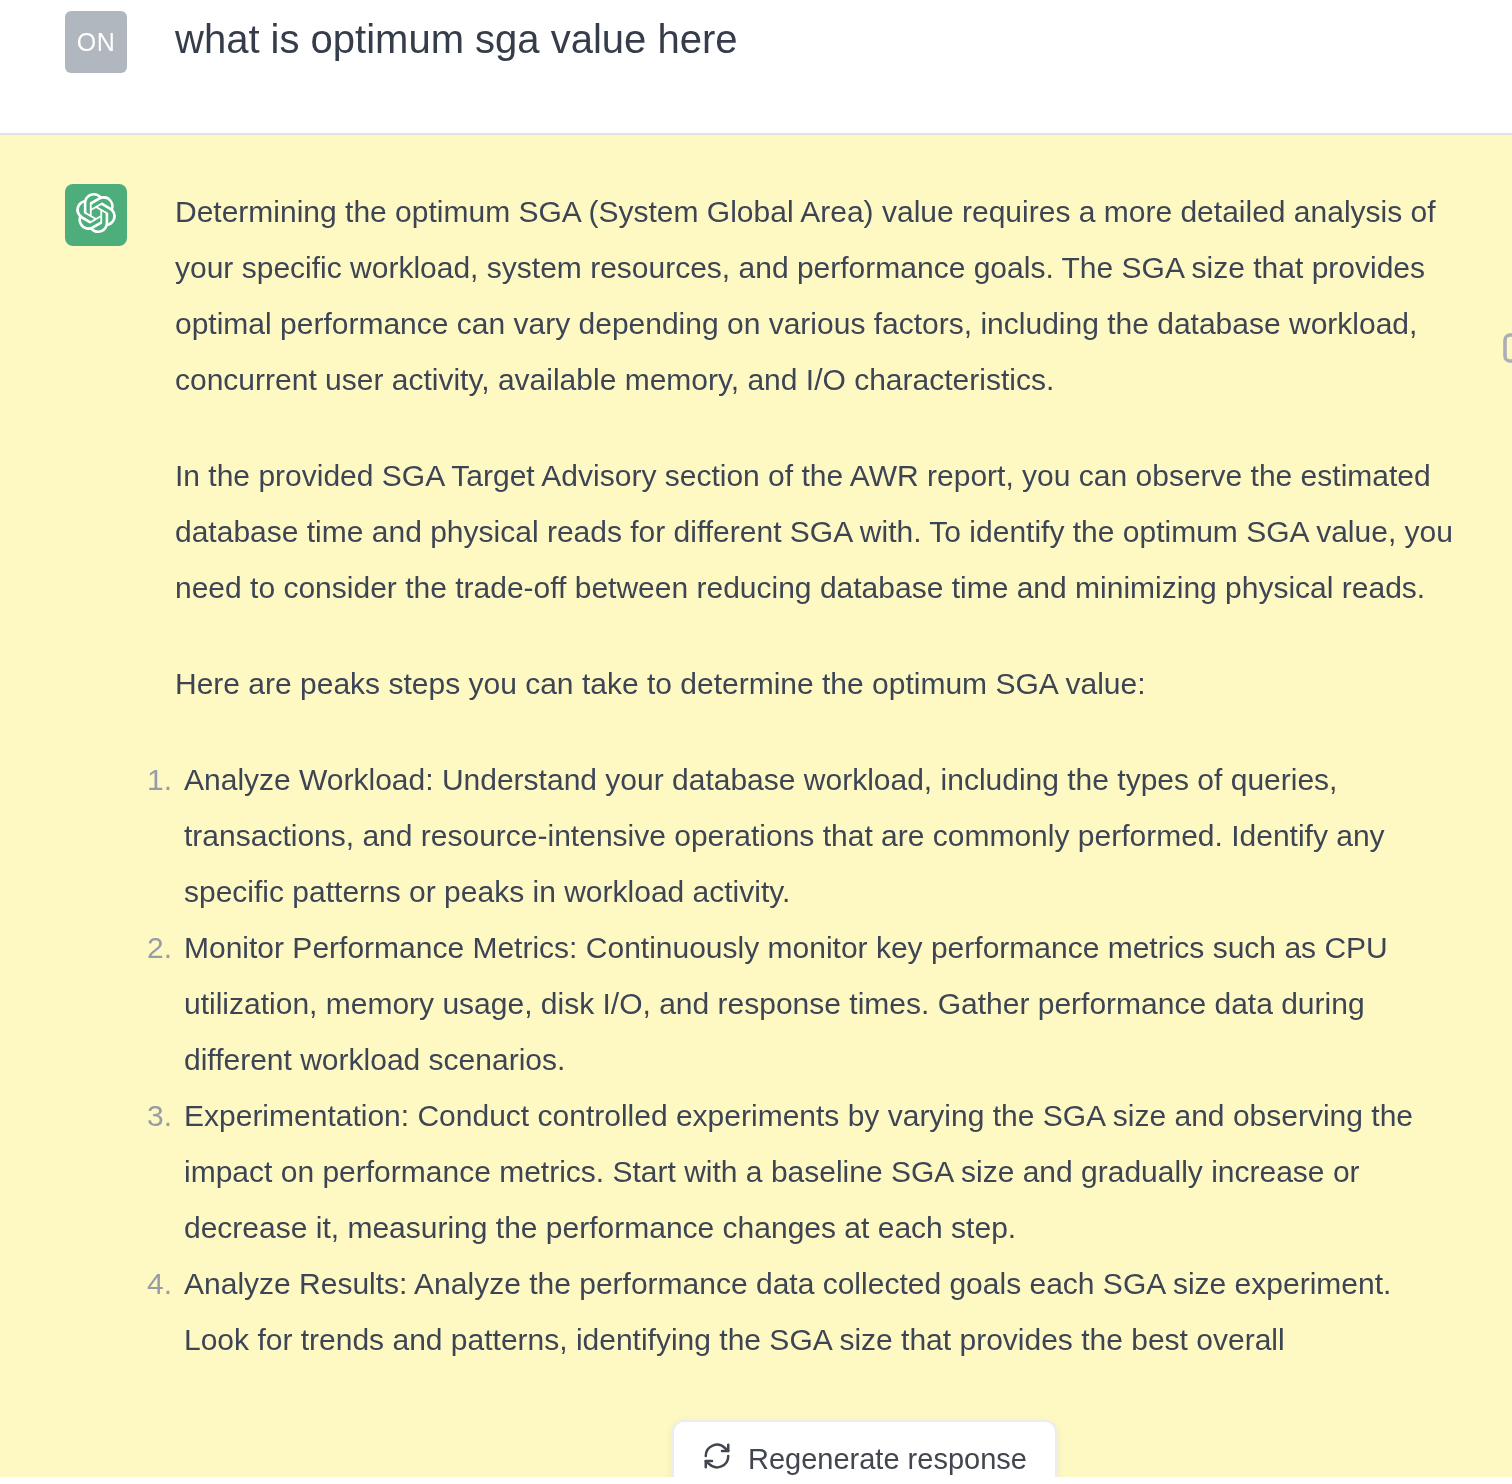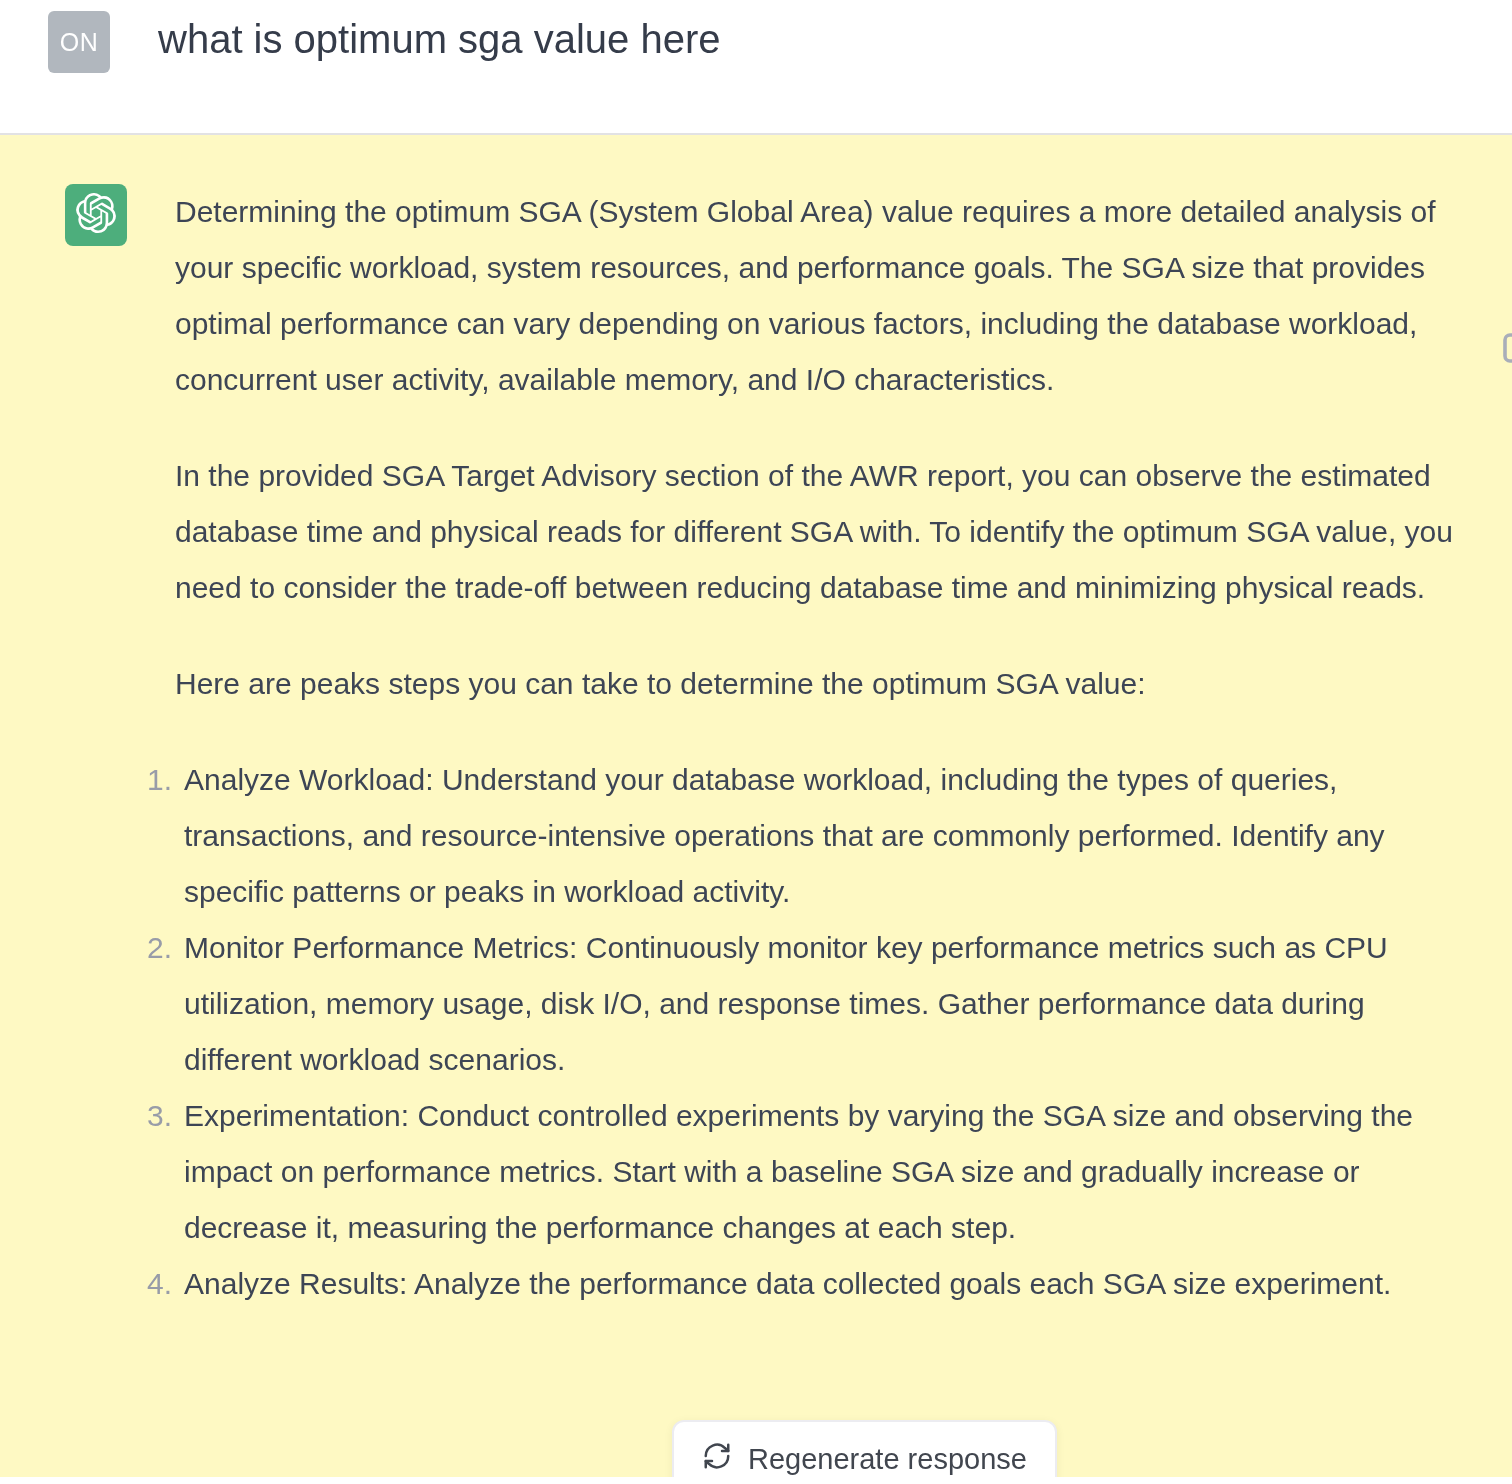--- a/index.html
+++ b/index.html
@@ -5,21 +5,21 @@
   html,body{margin:0;padding:0;}
   body{
     width:1512px;height:1484px;overflow:hidden;background:#ffffff;
     font-family:"Liberation Sans","DejaVu Sans",sans-serif;
     color:#3d4555;position:relative;
   }
   .msg-row{display:flex;gap:48px;box-sizing:border-box;}
 
   
   .user-section{
-    background:#ffffff;height:133px;padding:11px 40px 0 48px;
+    background:#ffffff;height:133px;padding:11px 40px 0 65px;
   }
   .avatar{
     width:62px;height:62px;flex:0 0 62px;display:flex;
     align-items:center;justify-content:center;
   }
   .user-avatar{
     background:#b1b7be;border-radius:6px;color:#ffffff;
     font-size:25px;letter-spacing:.5px;
   }
   .user-text{
@@ -97,20 +97,21 @@
         <span>Analyze Workload: Understand your database workload, including the types of queries, transactions, and resource-intensive operations that are commonly performed. Identify any specific patterns or peaks in workload activity.</span>
       </li>
       <li>
         <span>Monitor Performance Metrics: Continuously monitor key performance metrics such as CPU utilization, memory usage, disk I/O, and response times. Gather performance data during different workload scenarios.</span>
       </li>
       <li>
         <span>Experimentation: Conduct controlled experiments by varying the SGA size and observing the impact on performance metrics. Start with a baseline SGA size and gradually increase or decrease it, measuring the performance changes at each step.</span>
       </li>
       <li>
         <span class="line">Analyze Results: Analyze the performance data collected goals each SGA size experiment.</span>
+        <span class="line">Look for trends and patterns, identifying the SGA size that provides the best overall</span>
       </li>
     </ol>
   </div>
 
   <button class="copy-btn">
     <span>
       <svg viewBox="0 0 24 24" width="48" height="48" fill="none" stroke="currentColor" stroke-width="1.8" stroke-linecap="round" stroke-linejoin="round" aria-hidden="true">
         <rect x="3" y="3" width="13" height="13" rx="2.5"></rect>
         <path d="M8 16v2.5A2.5 2.5 0 0 0 10.5 21H18a3 3 0 0 0 3-3v-7.5A2.5 2.5 0 0 0 18.5 8H16"></path>
       </svg>

